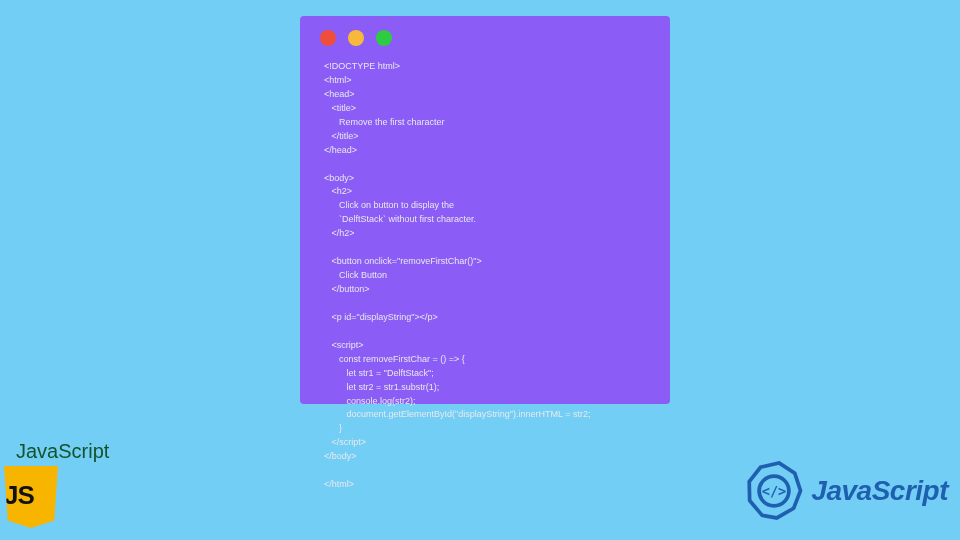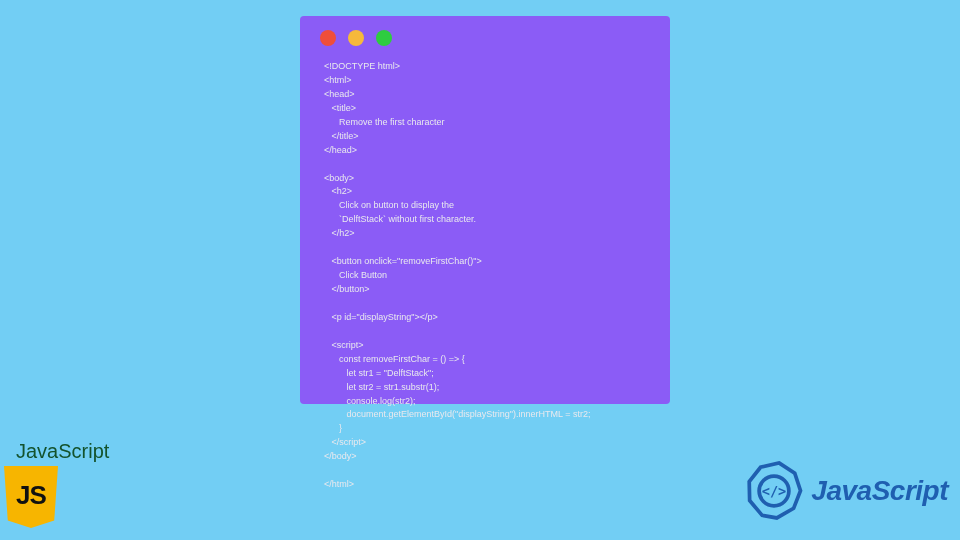--- a/index.html
+++ b/index.html
@@ -53,21 +53,20 @@
     margin-bottom: 3px;
     margin-left: 12px;
   }
   .js-logo {
     width: 54px; height: 62px;
     background: #f7b500;
     position: relative;
     clip-path: polygon(0 0, 100% 0, 93% 88%, 50% 100%, 7% 88%);
     display: flex;
     align-items: center;
-    justify-content: center;
   }
   .js-logo span {
     color: #111;
     font-weight: 900;
     font-size: 26px;
     letter-spacing: -1px;
     font-family: Arial, sans-serif;
     margin-top: -4px;
   }
 

